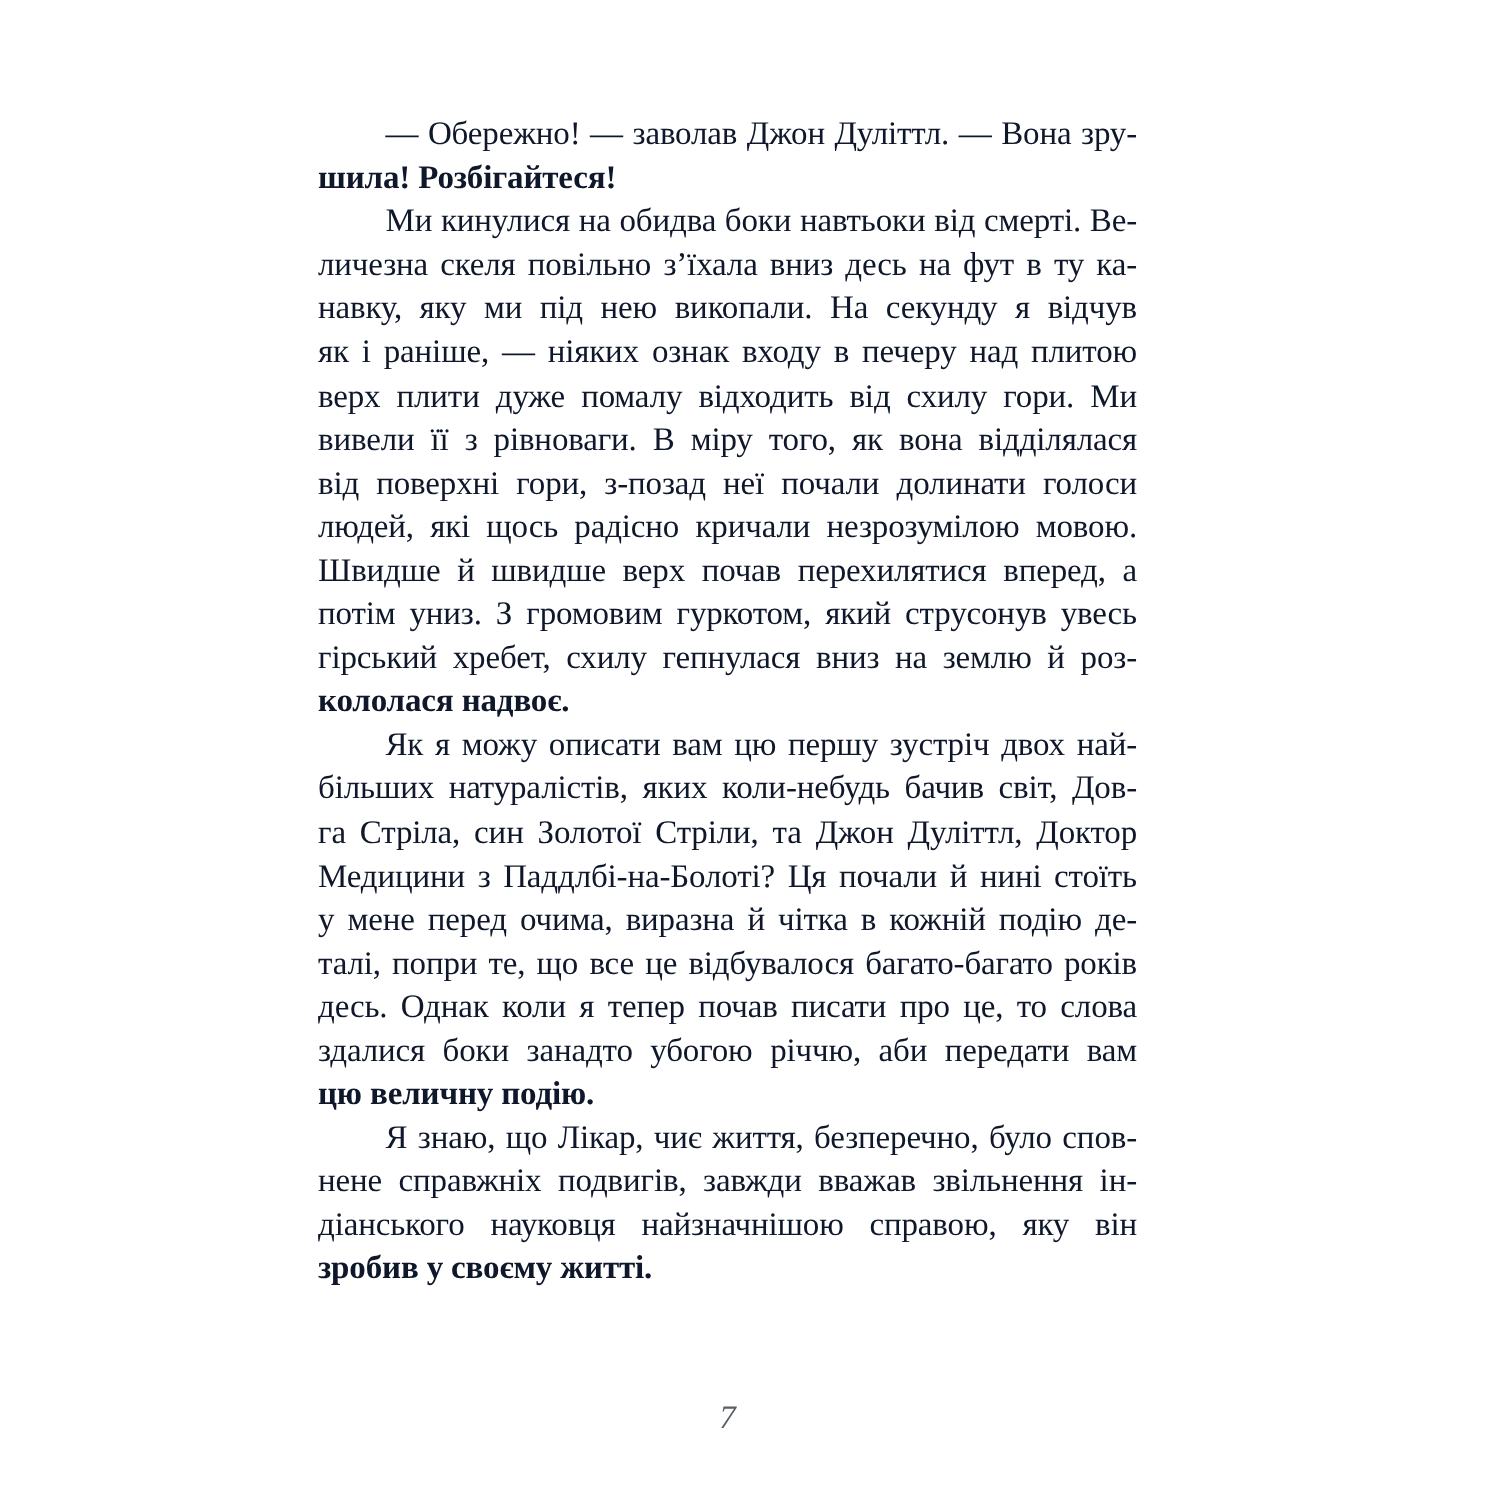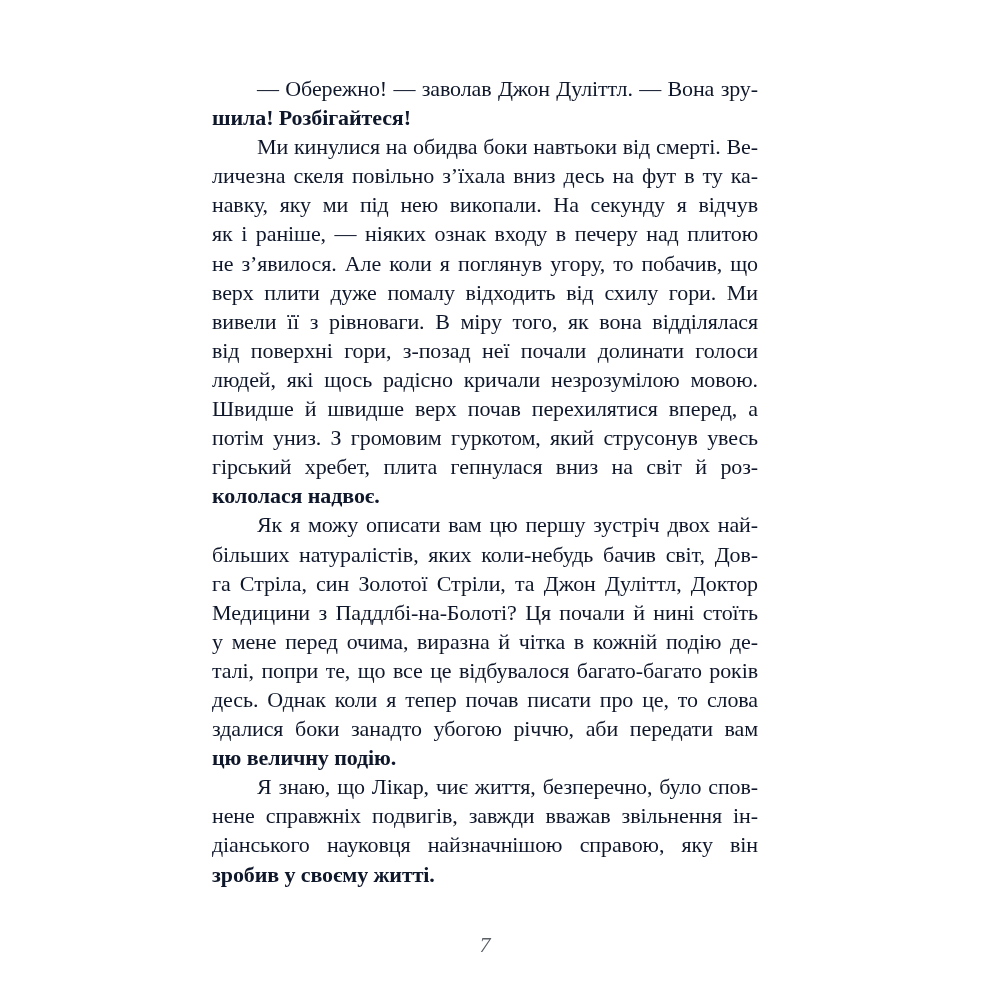--- a/index.html
+++ b/index.html
@@ -67,28 +67,27 @@
   <div class="text-block" id="text-block" style="color: #0f172a;">
       <div class="paragraph">
         <div class="line indent">— Обережно! — заволав Джон Дуліттл. — Вона зру-</div>
         <div class="line last">шила! Розбігайтеся!</div>
       </div>
       <div class="paragraph">
         <div class="line indent">Ми кинулися на обидва боки навтьоки від смерті. Ве-</div>
         <div class="line">личезна скеля повільно з’їхала вниз десь на фут в ту ка-</div>
         <div class="line">навку, яку ми під нею викопали. На секунду я відчув</div>
         <div class="line">як і раніше, — ніяких ознак входу в печеру над плитою</div>
-        <div class="line">не з’явилося. Але коли я поглянув угору, то побачив, що</div>
         <div class="line">верх плити дуже помалу відходить від схилу гори. Ми</div>
         <div class="line">вивели її з рівноваги. В міру того, як вона відділялася</div>
         <div class="line">від поверхні гори, з-позад неї почали долинати голоси</div>
         <div class="line">людей, які щось радісно кричали незрозумілою мовою.</div>
         <div class="line">Швидше й швидше верх почав перехилятися вперед, а</div>
         <div class="line">потім униз. З громовим гуркотом, який струсонув увесь</div>
-        <div class="line">гірський хребет, плита гепнулася вниз на світ й роз-</div>
+        <div class="line">гірський хребет, схилу гепнулася вниз на землю й роз-</div>
         <div class="line last">кололася надвоє.</div>
       </div>
       <div class="paragraph">
         <div class="line indent">Як я можу описати вам цю першу зустріч двох най-</div>
         <div class="line">більших натуралістів, яких коли-небудь бачив світ, Дов-</div>
         <div class="line">га Стріла, син Золотої Стріли, та Джон Дуліттл, Доктор</div>
         <div class="line">Медицини з Паддлбі-на-Болоті? Ця почали й нині стоїть</div>
         <div class="line">у мене перед очима, виразна й чітка в кожній подію де-</div>
         <div class="line">талі, попри те, що все це відбувалося багато-багато років</div>
         <div class="line">десь. Однак коли я тепер почав писати про це, то слова</div>

